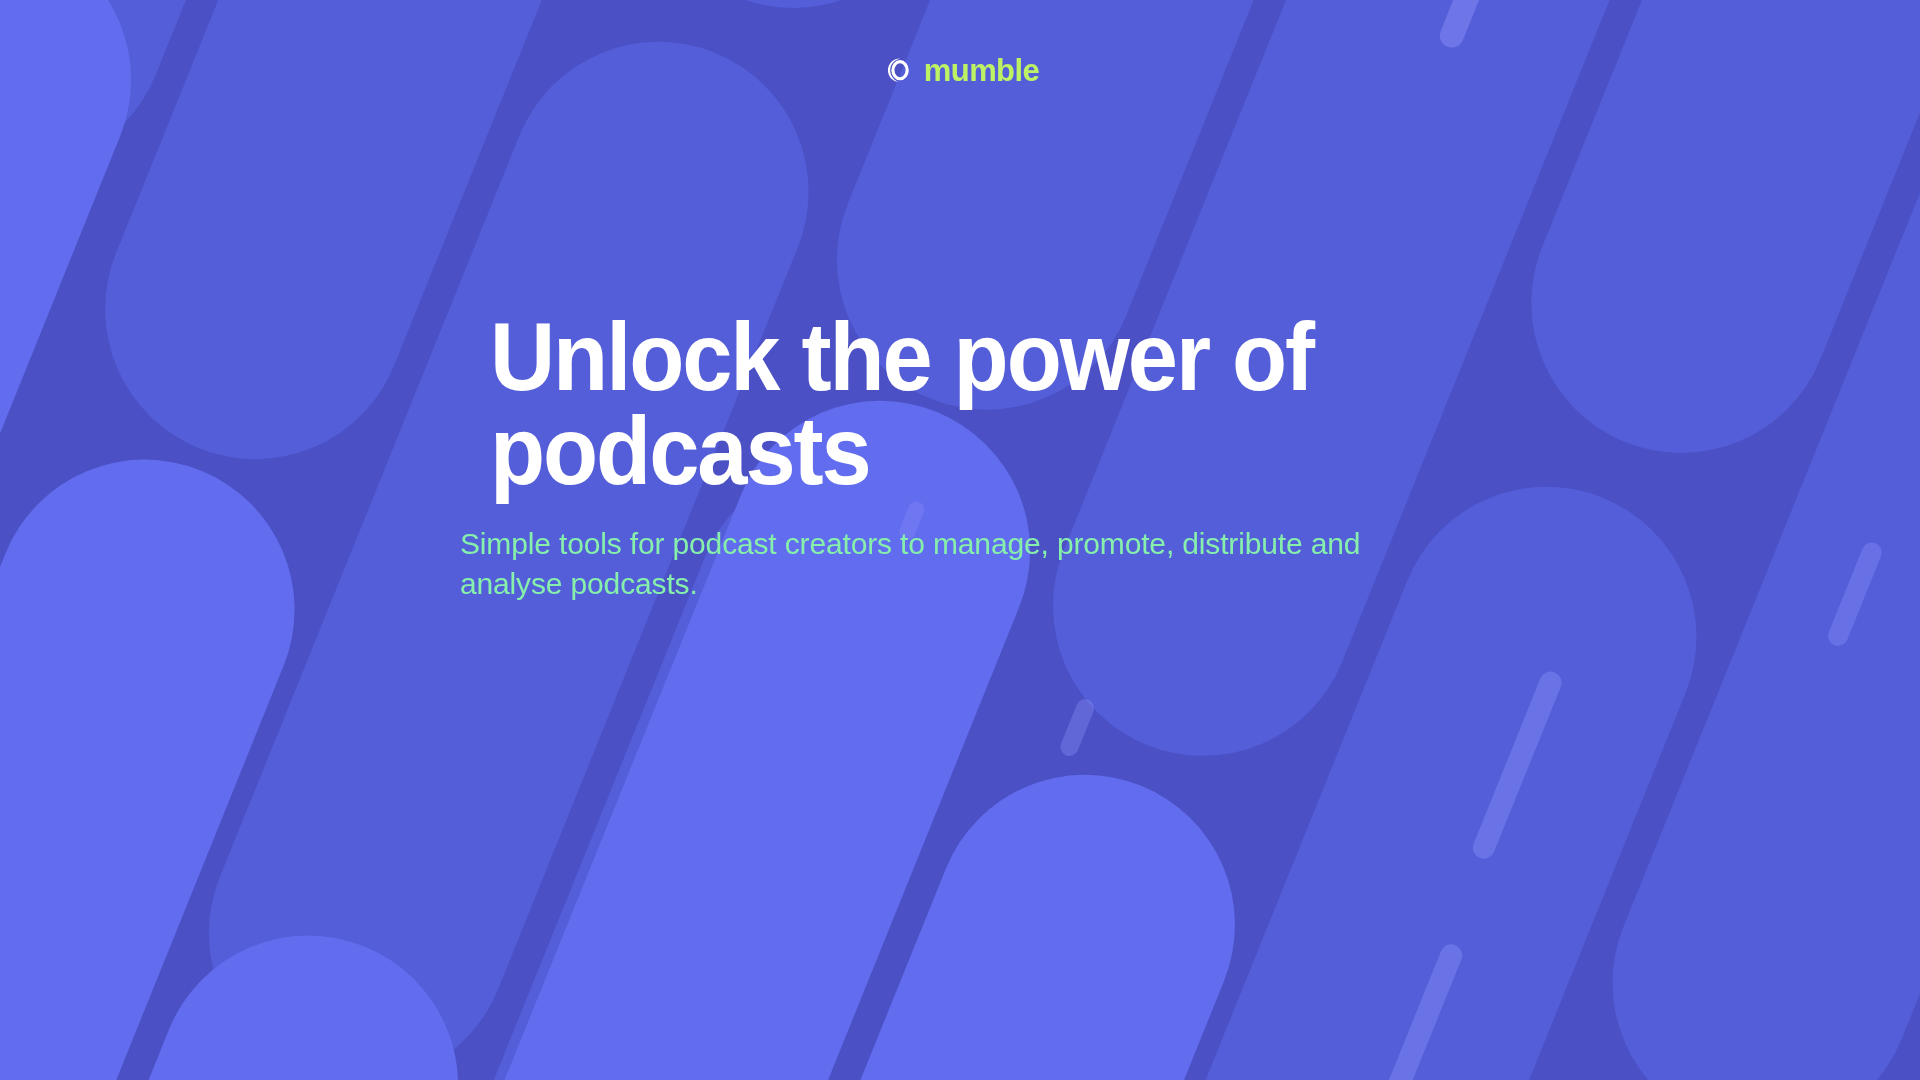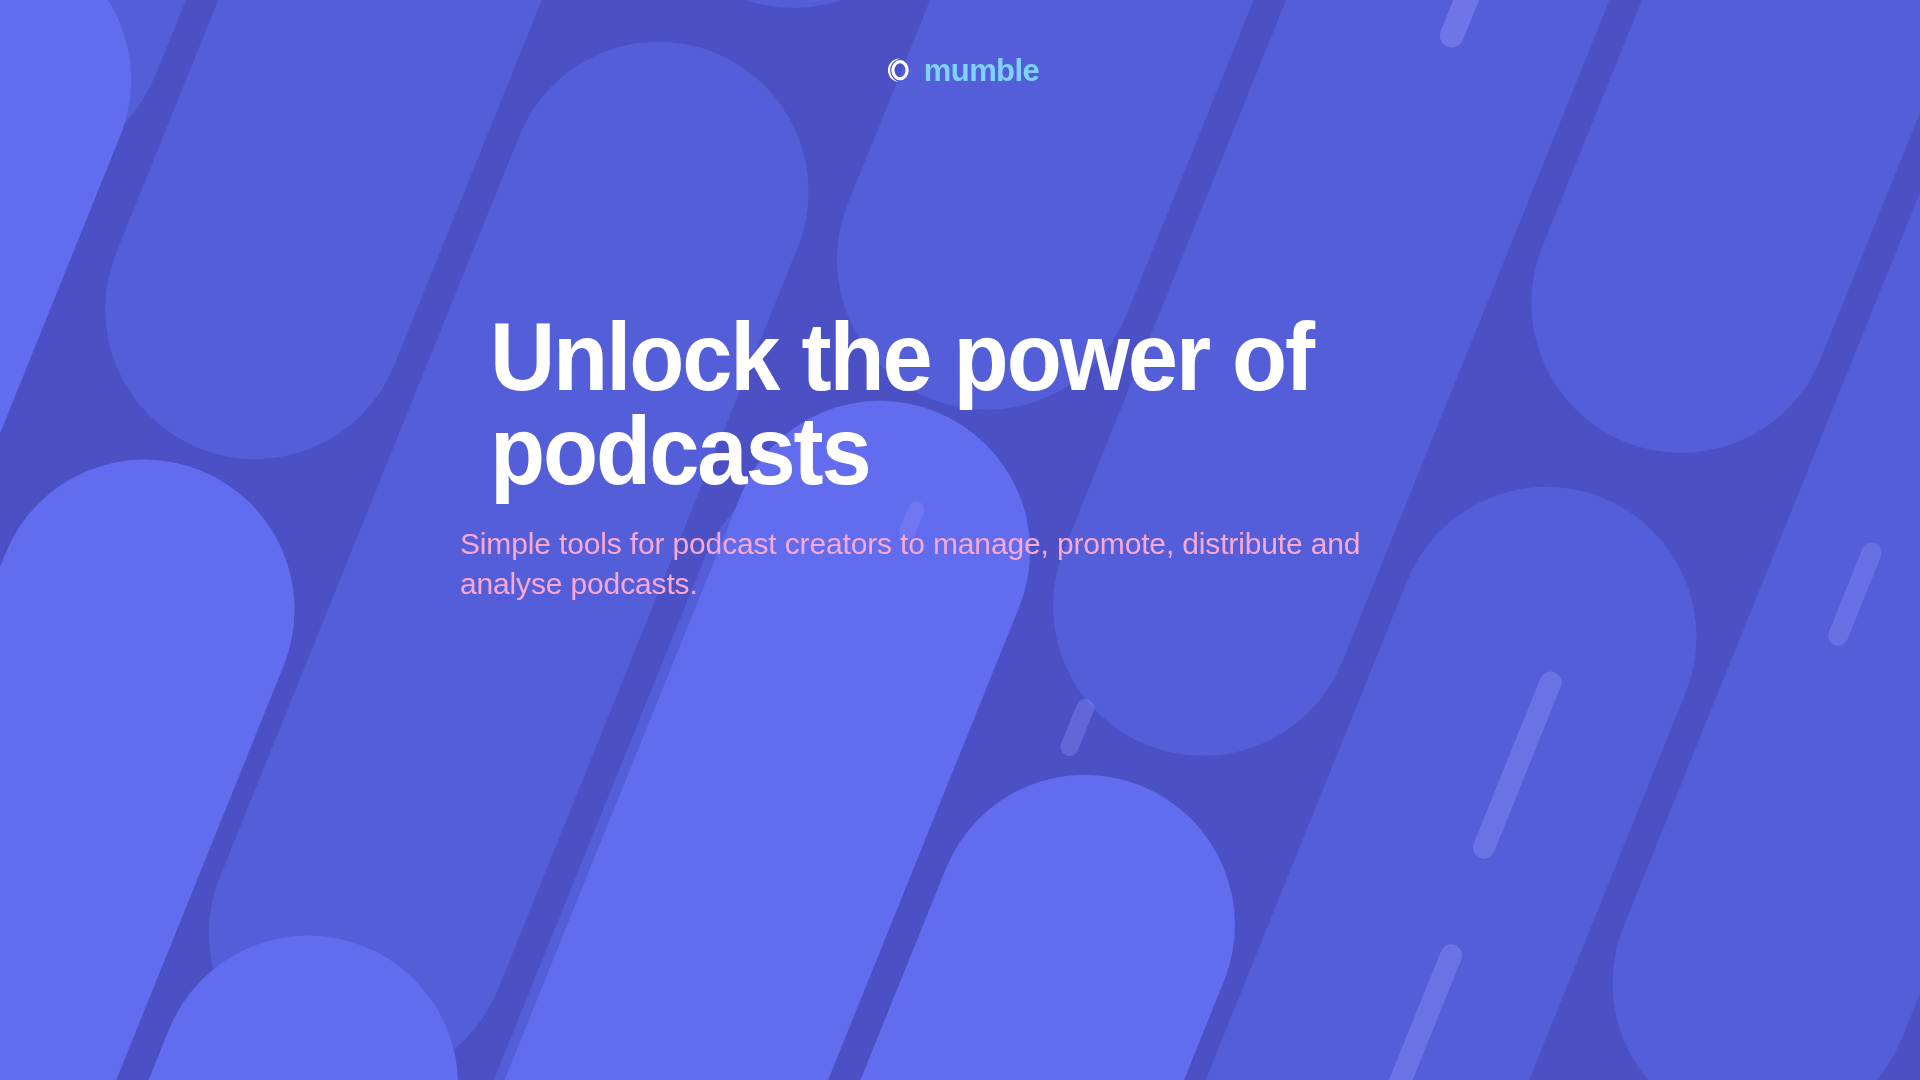--- a/index.html
+++ b/index.html
@@ -27,21 +27,21 @@
   }
 
   
   #brand {
     margin-top:48px;
     display:flex; align-items:center; gap:13px;
     height:44px;
   }
   #brand-mark { width:30px; height:30px; display:block; }
   #brand-name {
-    color:#7dd3fc;
+    color:#bef264;
     font-size:31px;
     font-weight:bold;
     letter-spacing:-0.6px;
     line-height:1;
     white-space:nowrap;
   }
 
   
   #hero-copy {
     margin-top:218px;
@@ -52,21 +52,21 @@
     font-size:96px;
     font-weight:bold;
     line-height:0.98;
     letter-spacing:-2.2px;
     transform:scaleX(0.94);
     transform-origin:center top;
     text-rendering:optimizeLegibility;
   }
   #subheadline {
     margin-top:26px;
-    color:#f9a8d4;
+    color:#86efac;
     font-size:30px;
     font-weight:normal;
     line-height:1.32;
     letter-spacing:-0.15px;
   }
 </style>
 </head>
 <body>
 
 <div id="bg-pattern">

